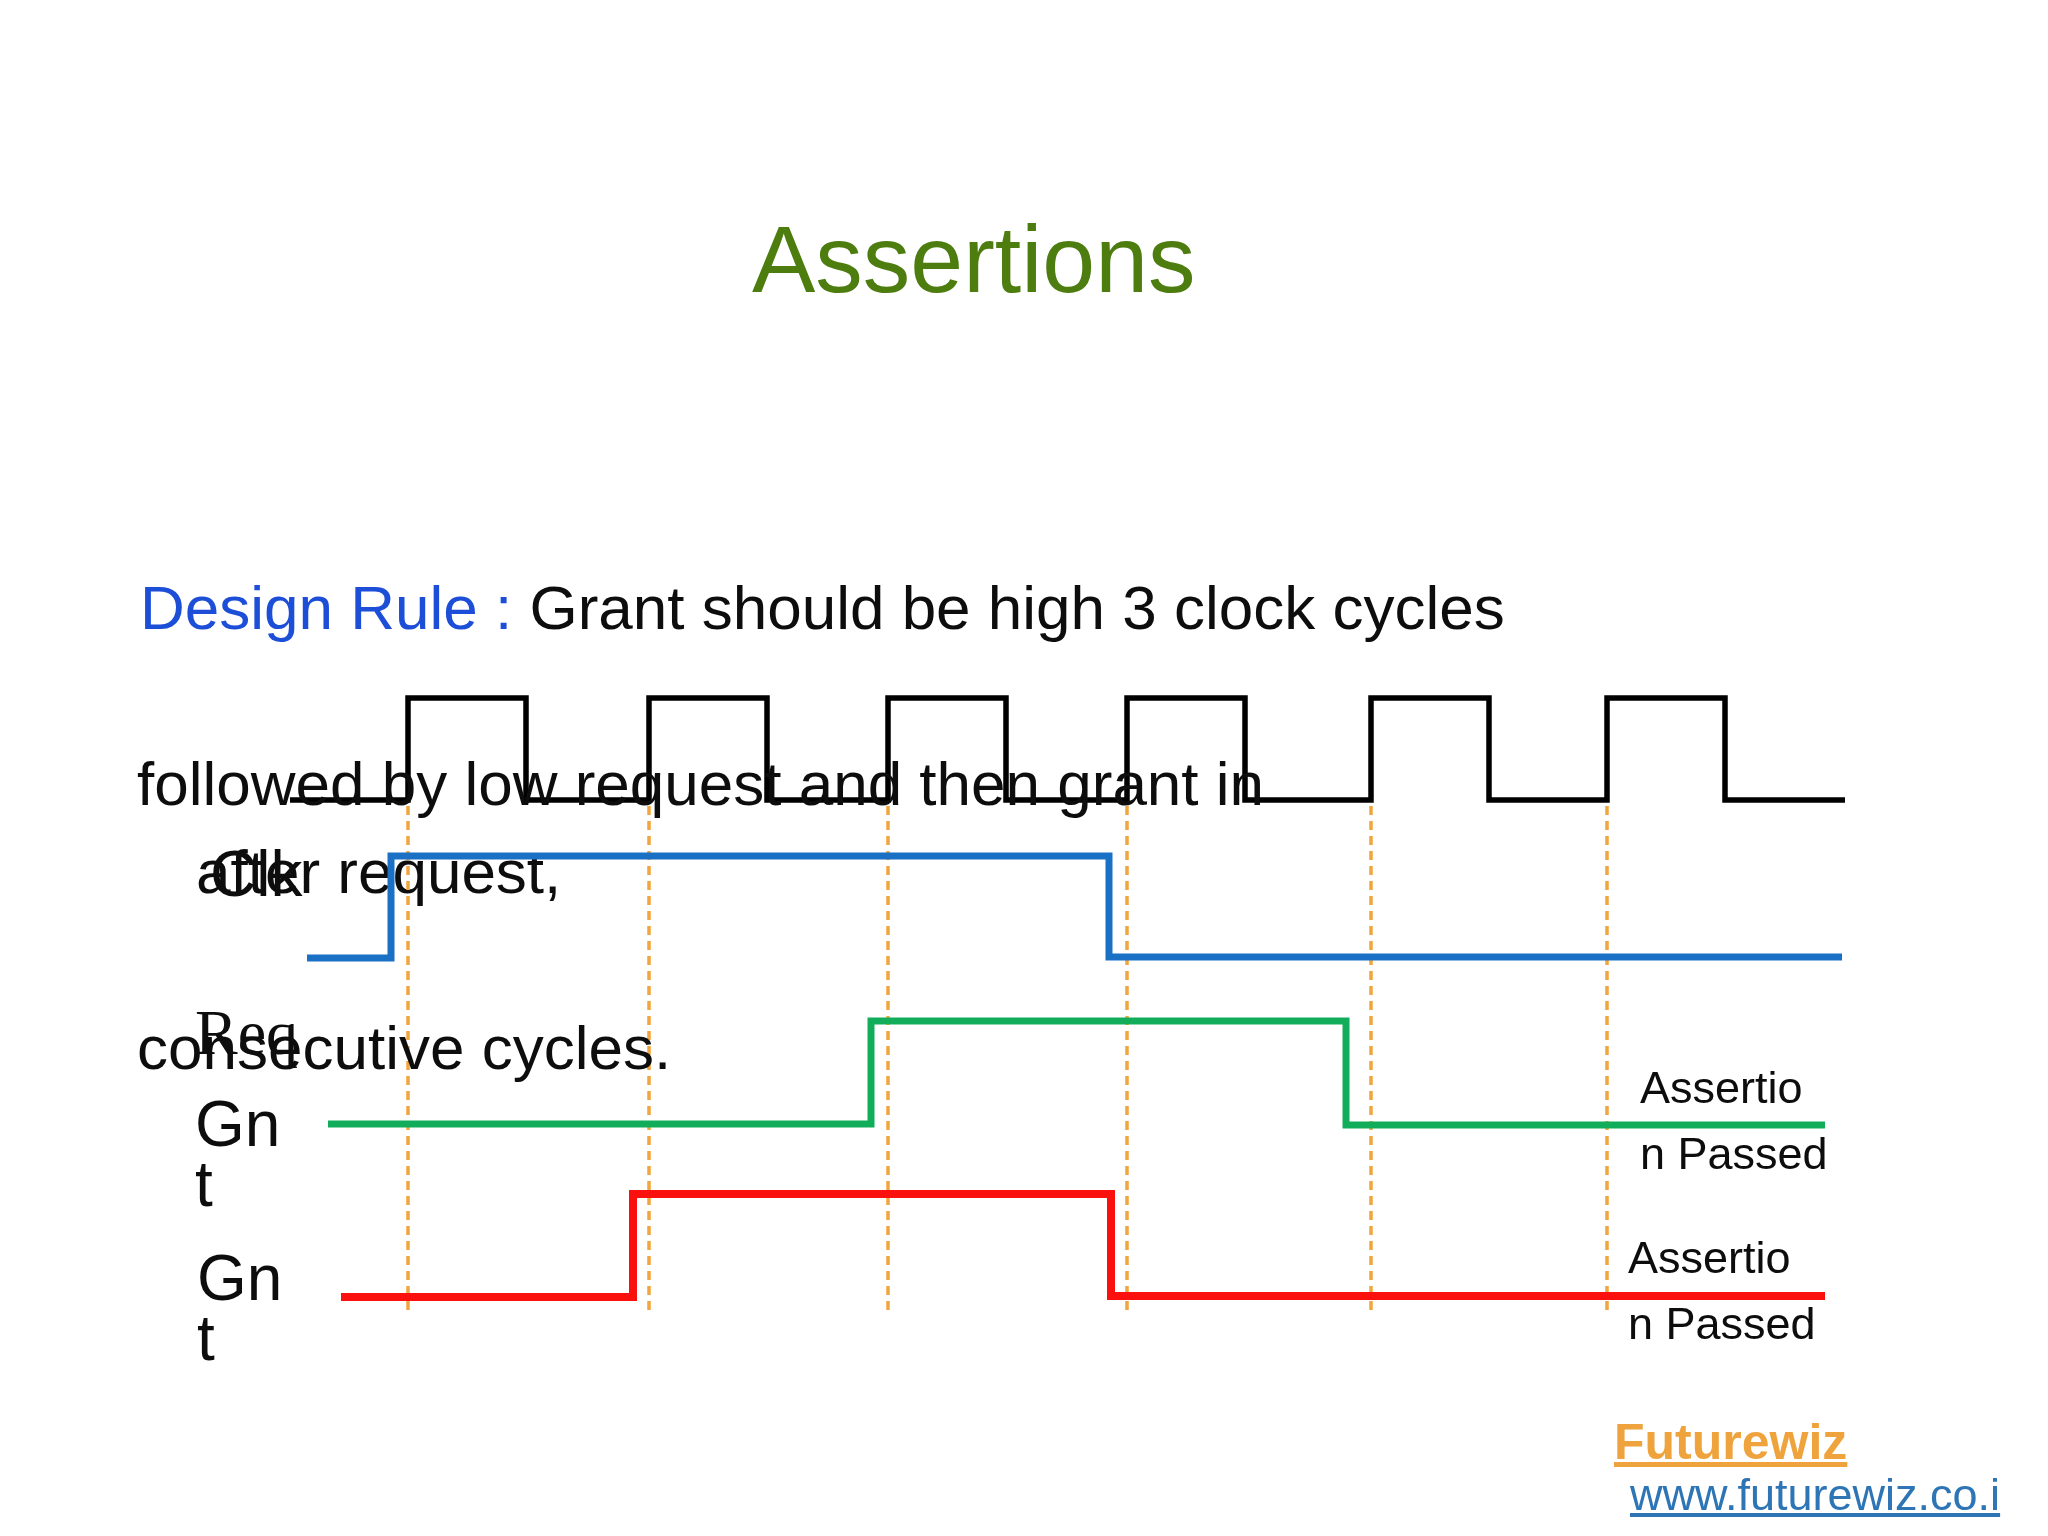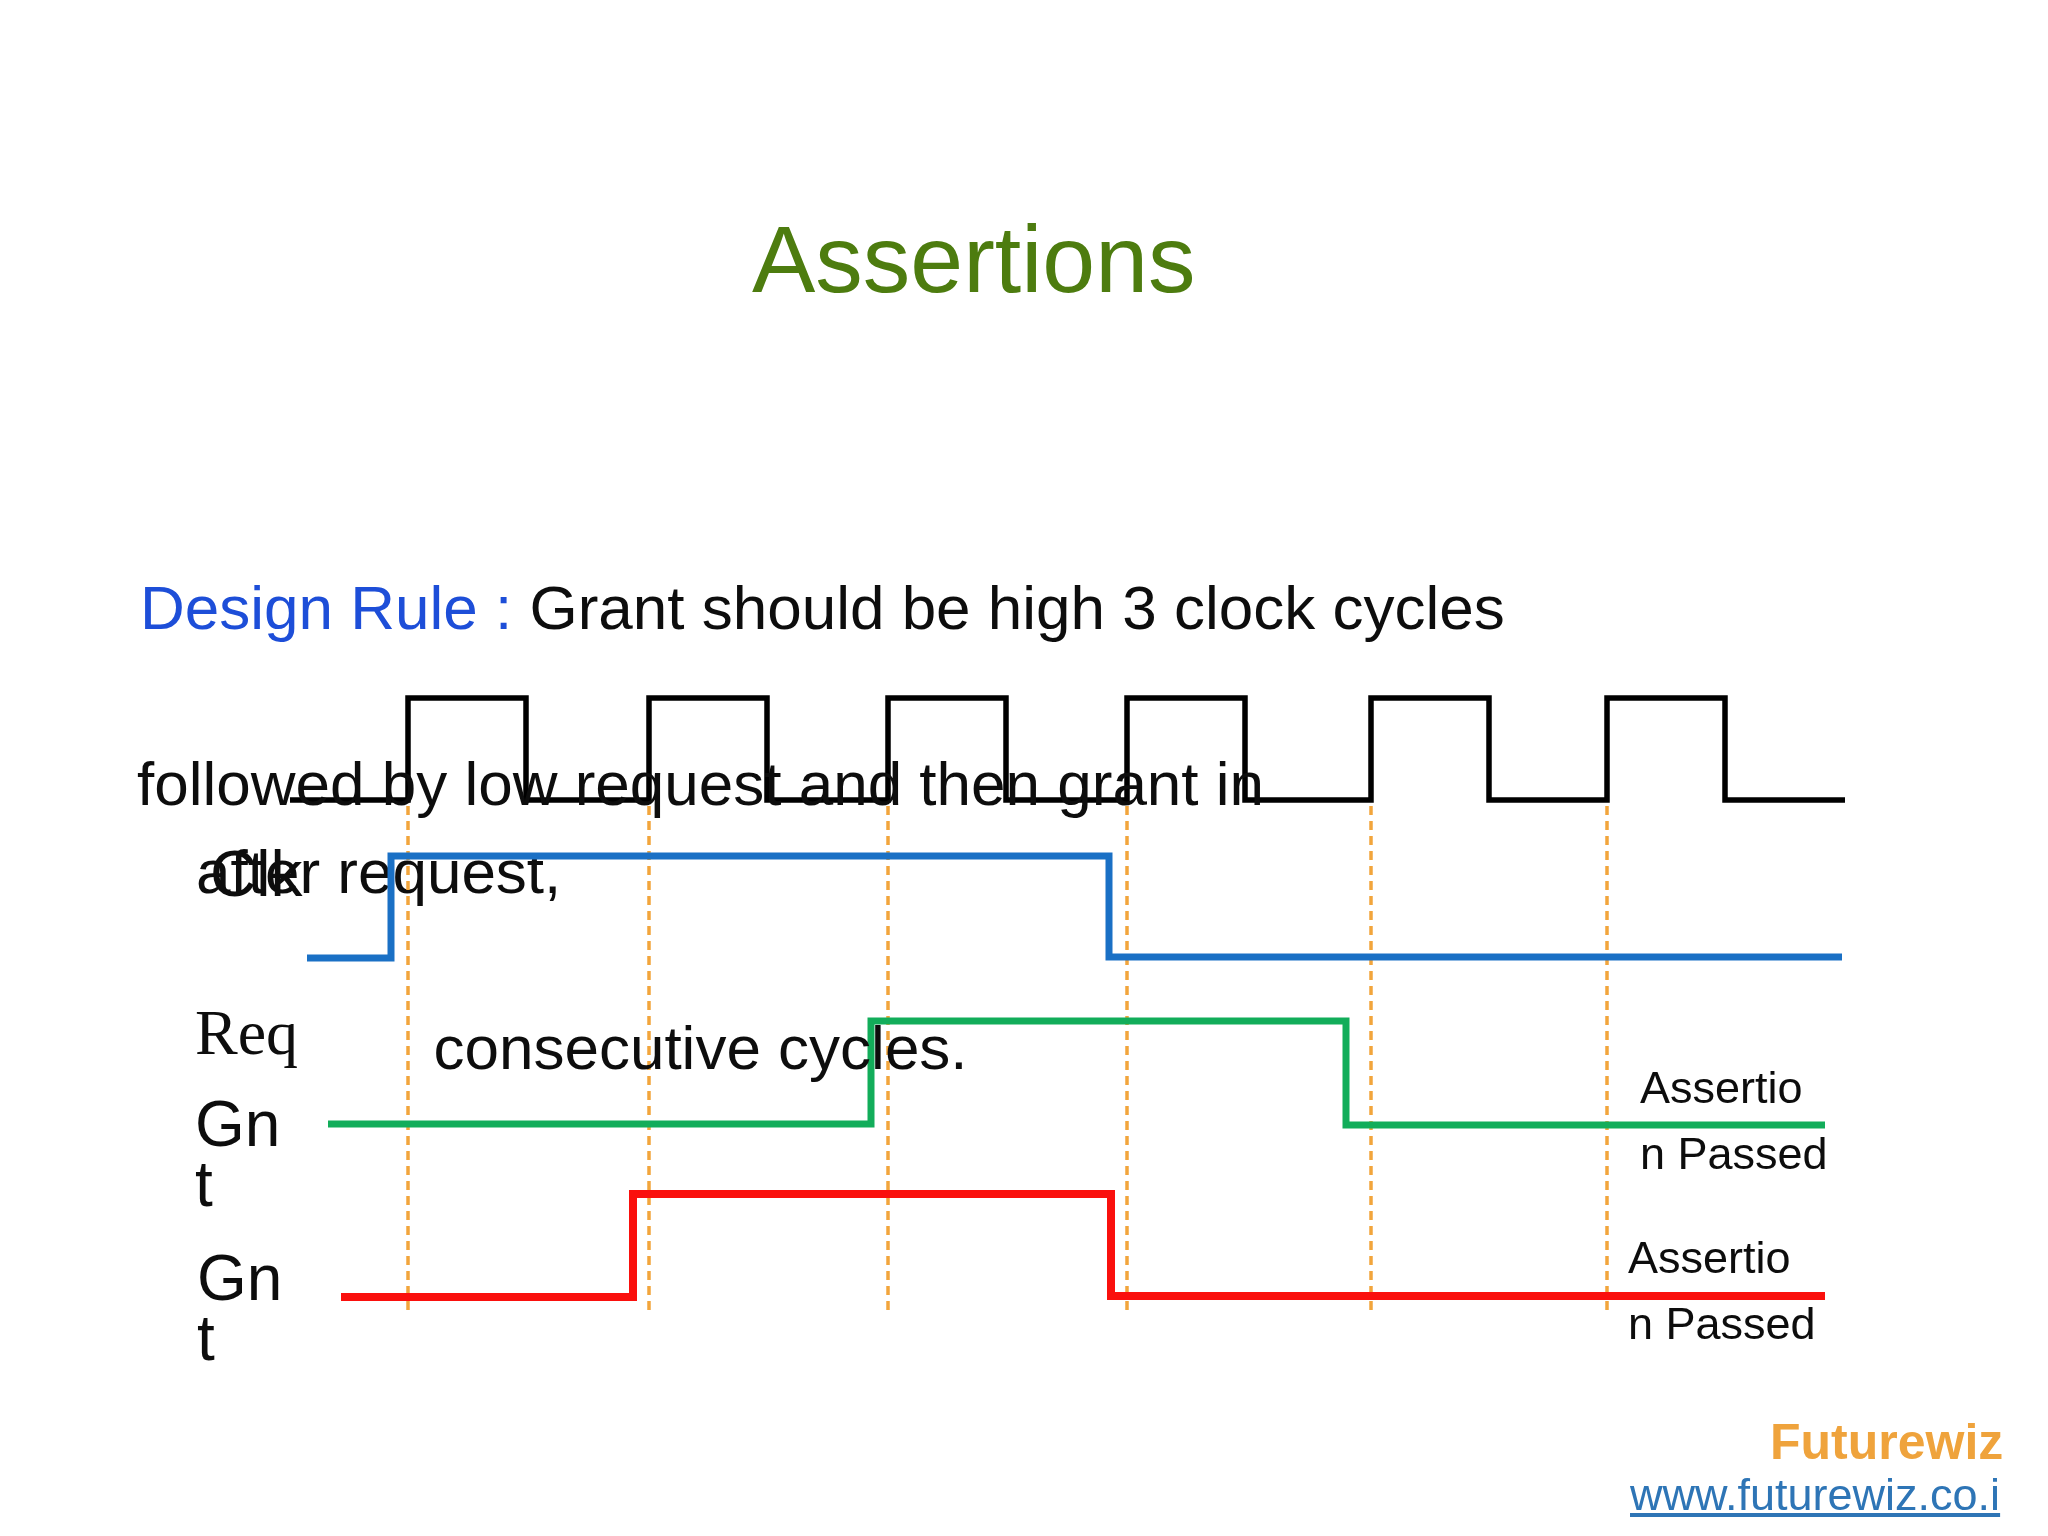--- a/index.html
+++ b/index.html
@@ -8,31 +8,31 @@
     overflow:hidden;font-family:"Liberation Sans",sans-serif;color:#0d0d0d;
   }
   .abs{position:absolute;}
   #title{
     left:752px;top:212px;font-size:95px;line-height:1;font-weight:400;
     color:#4d7c0f;letter-spacing:0px;white-space:pre;
   }
   #rule-block{left:140px;top:388px;font-size:62px;line-height:88px;white-space:pre;}
   #rule-line2{margin-left:56px;}
   .purple{color:#1d4ed8;}
-  #para2-block{left:137px;top:564px;font-size:62px;line-height:88px;white-space:pre;z-index:5;text-align:center;}
+  #para2-block{left:137px;top:564px;font-size:62px;line-height:88px;white-space:pre;z-index:5;}
   #wave-svg{position:absolute;left:0;top:0;z-index:1;}
   .siglabel{font-size:64px;line-height:60px;white-space:pre;z-index:4;}
   .assertion{font-size:45px;line-height:66px;white-space:pre;z-index:4;}
   #assertion-1{left:1640px;top:1055px;}
   #assertion-2{left:1628px;top:1225px;}
   #clk-label{left:210px;top:844px;}
   #req-label{left:195px;top:1003px;font-family:Liberation Serif, serif;}
   #gnt1-label{left:195px;top:1094px;}
   #gnt2-label{left:197px;top:1248px;}
-  #brand{left:1770px;top:1414px;font-size:50px;line-height:56px;font-weight:700;color:#EFA33C;white-space:pre;}
+  #brand{left:1614px;top:1414px;font-size:50px;line-height:56px;font-weight:700;color:#EFA33C;white-space:pre;text-decoration:underline;}
   #site-link{
     left:1630px;top:1467px;font-size:45px;line-height:56px;color:#2E75B6;
     text-decoration:underline;white-space:pre;display:block;cursor:pointer;
   }
 </style>
 </head>
 <body>
 
 <div id="slide">
 

